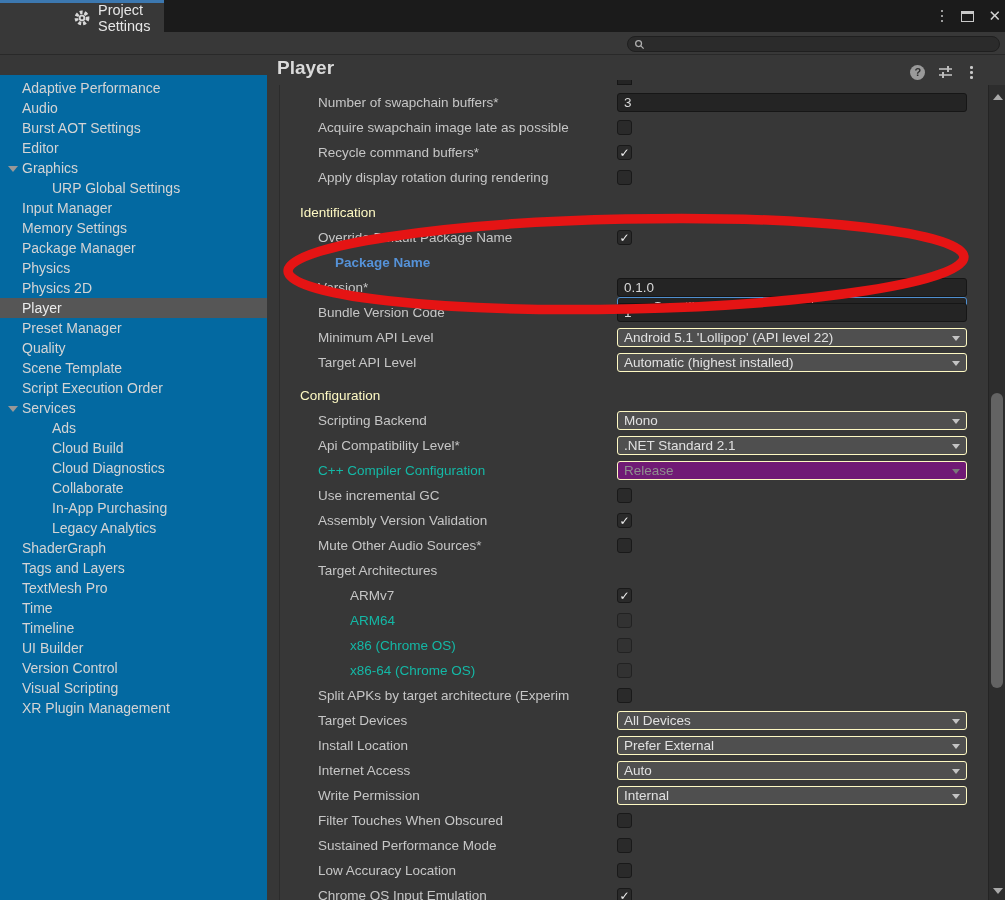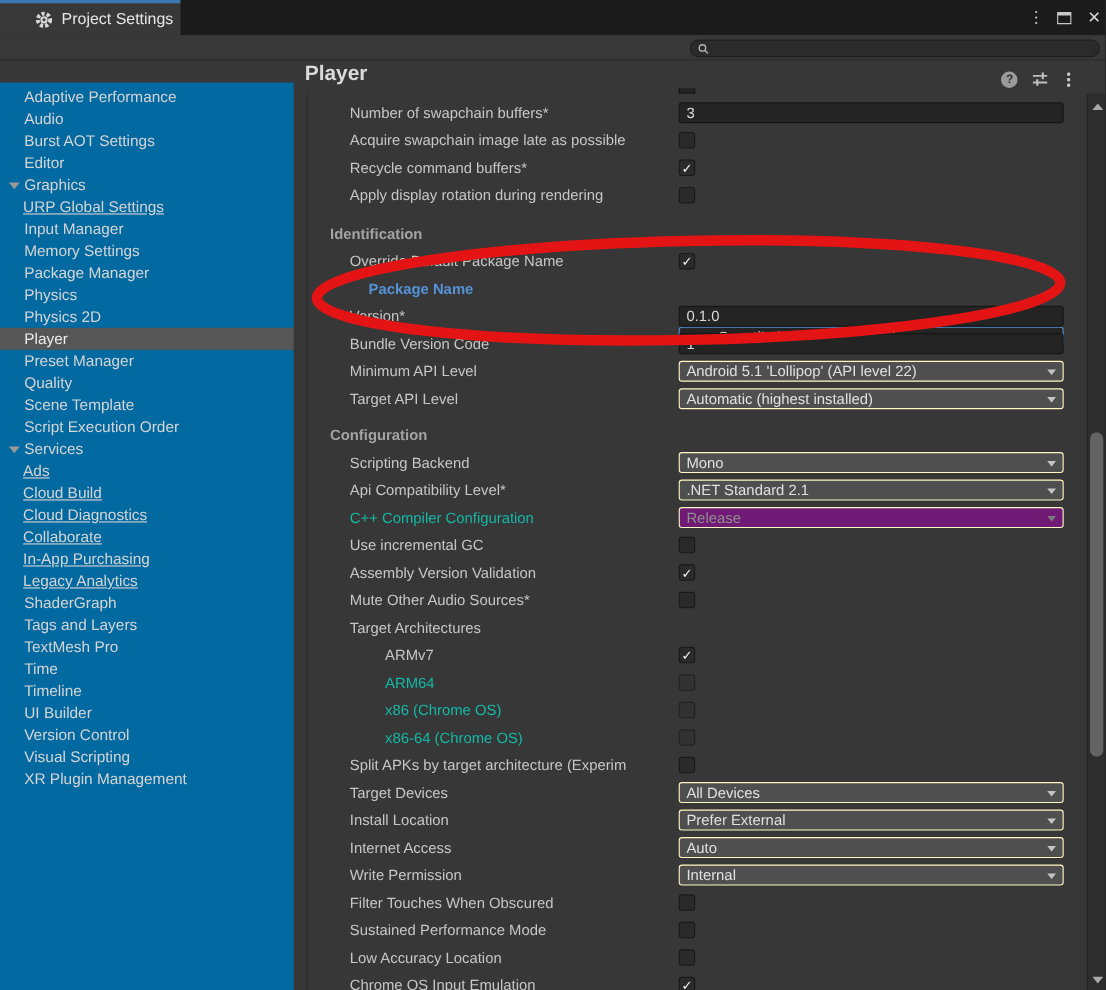--- a/index.html
+++ b/index.html
@@ -1,56 +1,56 @@
 <!DOCTYPE html>
 <html><head>
 <meta charset="utf-8">
 <style>
   html,body{margin:0;padding:0;background:#1b1b1b;}
   *{box-sizing:border-box;font-family:"Liberation Sans","DejaVu Sans",sans-serif;}
   #stage{position:relative;width:1005px;height:900px;overflow:hidden;background:#373737;}
 
   
   .titlebar{position:absolute;left:0;top:0;width:1005px;height:32px;background:#1b1b1b;}
-  .tab{position:absolute;left:0;top:0;width:164px;height:32px;background:#383838;border-top:3px solid #3c78b0;display:flex;align-items:center;}
+  .tab{position:absolute;left:0;top:0;width:164px;height:32px;background:#383838;border-top:3px solid #3c78b0;display:flex;align-items:center;padding-left:42px;}
   .tab .gearwrap{margin-left:31px;display:flex;align-items:center;}
   .tab .tab-label{margin-left:7px;color:#e6e6e6;font-size:14.5px;}
   .winbtns{position:absolute;right:4px;top:0;height:32px;display:flex;align-items:center;gap:14px;}
   .kebab{display:flex;flex-direction:column;gap:2.5px;padding:4px;cursor:pointer;}
   .kebab i{width:2.6px;height:2.6px;border-radius:50%;background:#c9c9c9;}
   .btn-max{width:13px;height:11px;border:1.5px solid #c9c9c9;border-top-width:3px;}
   .btn-close{color:#d2d2d2;font-size:15px;font-family:"DejaVu Sans",sans-serif;line-height:1;}
 
   
   .toolbar{position:absolute;left:0;top:32px;width:1005px;height:23px;background:#383838;border-bottom:1px solid #292929;}
   .searchbox{position:absolute;right:5px;top:4px;width:373px;height:16px;background:#2b2b2b;border:1px solid #1f1f1f;border-radius:8px;display:flex;align-items:center;padding-left:6px;}
   .searchbox input{background:transparent;border:none;outline:none;color:#ddd;font-size:11px;width:330px;}
 
   
   .sidebar{position:absolute;left:0;top:55px;width:299px;height:845px;background:#0369a1;border-right:2px solid #262626;overflow:hidden;margin-top:20px;}
   .side-list{position:absolute;left:0;top:3px;width:100%;}
   .side-item{height:20px;line-height:20px;color:#d4d4d4;font-size:14px;white-space:nowrap;position:relative;padding-left:22px;cursor:pointer;}
-  .side-item.ind1{padding-left:21px;text-decoration:underline;}
+  .side-item.ind1{padding-left:52px;}
   .side-item.selected{background:#565656;color:#eaeaea;}
   .side-item .tri{position:absolute;left:8px;top:8px;width:0;height:0;border-left:5px solid transparent;border-right:5px solid transparent;border-top:6px solid #989898;}
 
   
   .main{position:absolute;left:267px;top:55px;width:738px;height:845px;background:#373737;overflow:hidden;}
   .panel-header{position:absolute;left:0;top:0;width:100%;height:30px;}
   .panel-title{position:absolute;left:10px;top:2px;font-size:19px;font-weight:bold;color:#dadada;}
   .panel-icons{position:absolute;right:28px;top:7px;display:flex;align-items:center;gap:13px;}
   .help-circle{width:15px;height:15px;border-radius:50%;background:#9a9a9a;color:#2f2f2f;font-size:11px;font-weight:bold;text-align:center;line-height:15px;cursor:pointer;}
   .inner-edge{position:absolute;left:12px;top:30px;width:1px;height:815px;background:#2c2c2c;}
 
   .content{position:absolute;left:13px;top:30px;width:705px;padding-top:5px;}
   .row{position:relative;height:25px;}
   .row .lbl{position:absolute;left:38px;top:0;height:25px;line-height:25px;font-size:13.5px;color:#c6c6c6;white-space:nowrap;overflow:hidden;width:297px;}
   .row.ind1 .lbl{left:55px;width:280px;}
   .row.ind2 .lbl{left:70px;width:265px;}
-  .row.header-row .lbl{left:20px;font-weight:bold;color:#a3a3a3;width:315px;}
+  .row.header-row .lbl{left:20px;font-weight:normal;color:#fef9c3;width:315px;}
   .row.disabled .lbl{color:#14b8a6;}
   .row .lbl.blue{color:#5592d8;font-weight:bold;}
   .mt10{margin-top:10px;} .mt8{margin-top:8px;}
 
   .ctl-text{position:absolute;left:337px;top:3px;width:350px;height:19px;background:#242424;border:1px solid #161616;border-radius:3px;color:#d8d8d8;font-size:13.5px;line-height:17px;padding-left:6px;white-space:nowrap;overflow:hidden;cursor:text;}
   .ctl-text.focused{border-color:#4f8fd0;margin-top:44px;}
   .caret{display:inline-block;width:1px;height:13px;background:#e8e8e8;vertical-align:-2px;margin-left:1px;}
   .ctl-drop{position:absolute;left:337px;top:3px;width:350px;height:19px;background:#4f4f4f;border:1px solid #fef9c3;border-radius:3px;color:#e0e0e0;font-size:13.5px;line-height:17px;padding-left:6px;white-space:nowrap;overflow:hidden;cursor:pointer;}
   .ctl-drop .dcaret{position:absolute;right:6px;top:7px;width:0;height:0;border-left:4px solid transparent;border-right:4px solid transparent;border-top:5px solid #c4c4c4;}
   .ctl-drop.disabled{background:#701a75;color:#8f8f8f;cursor:default;}

